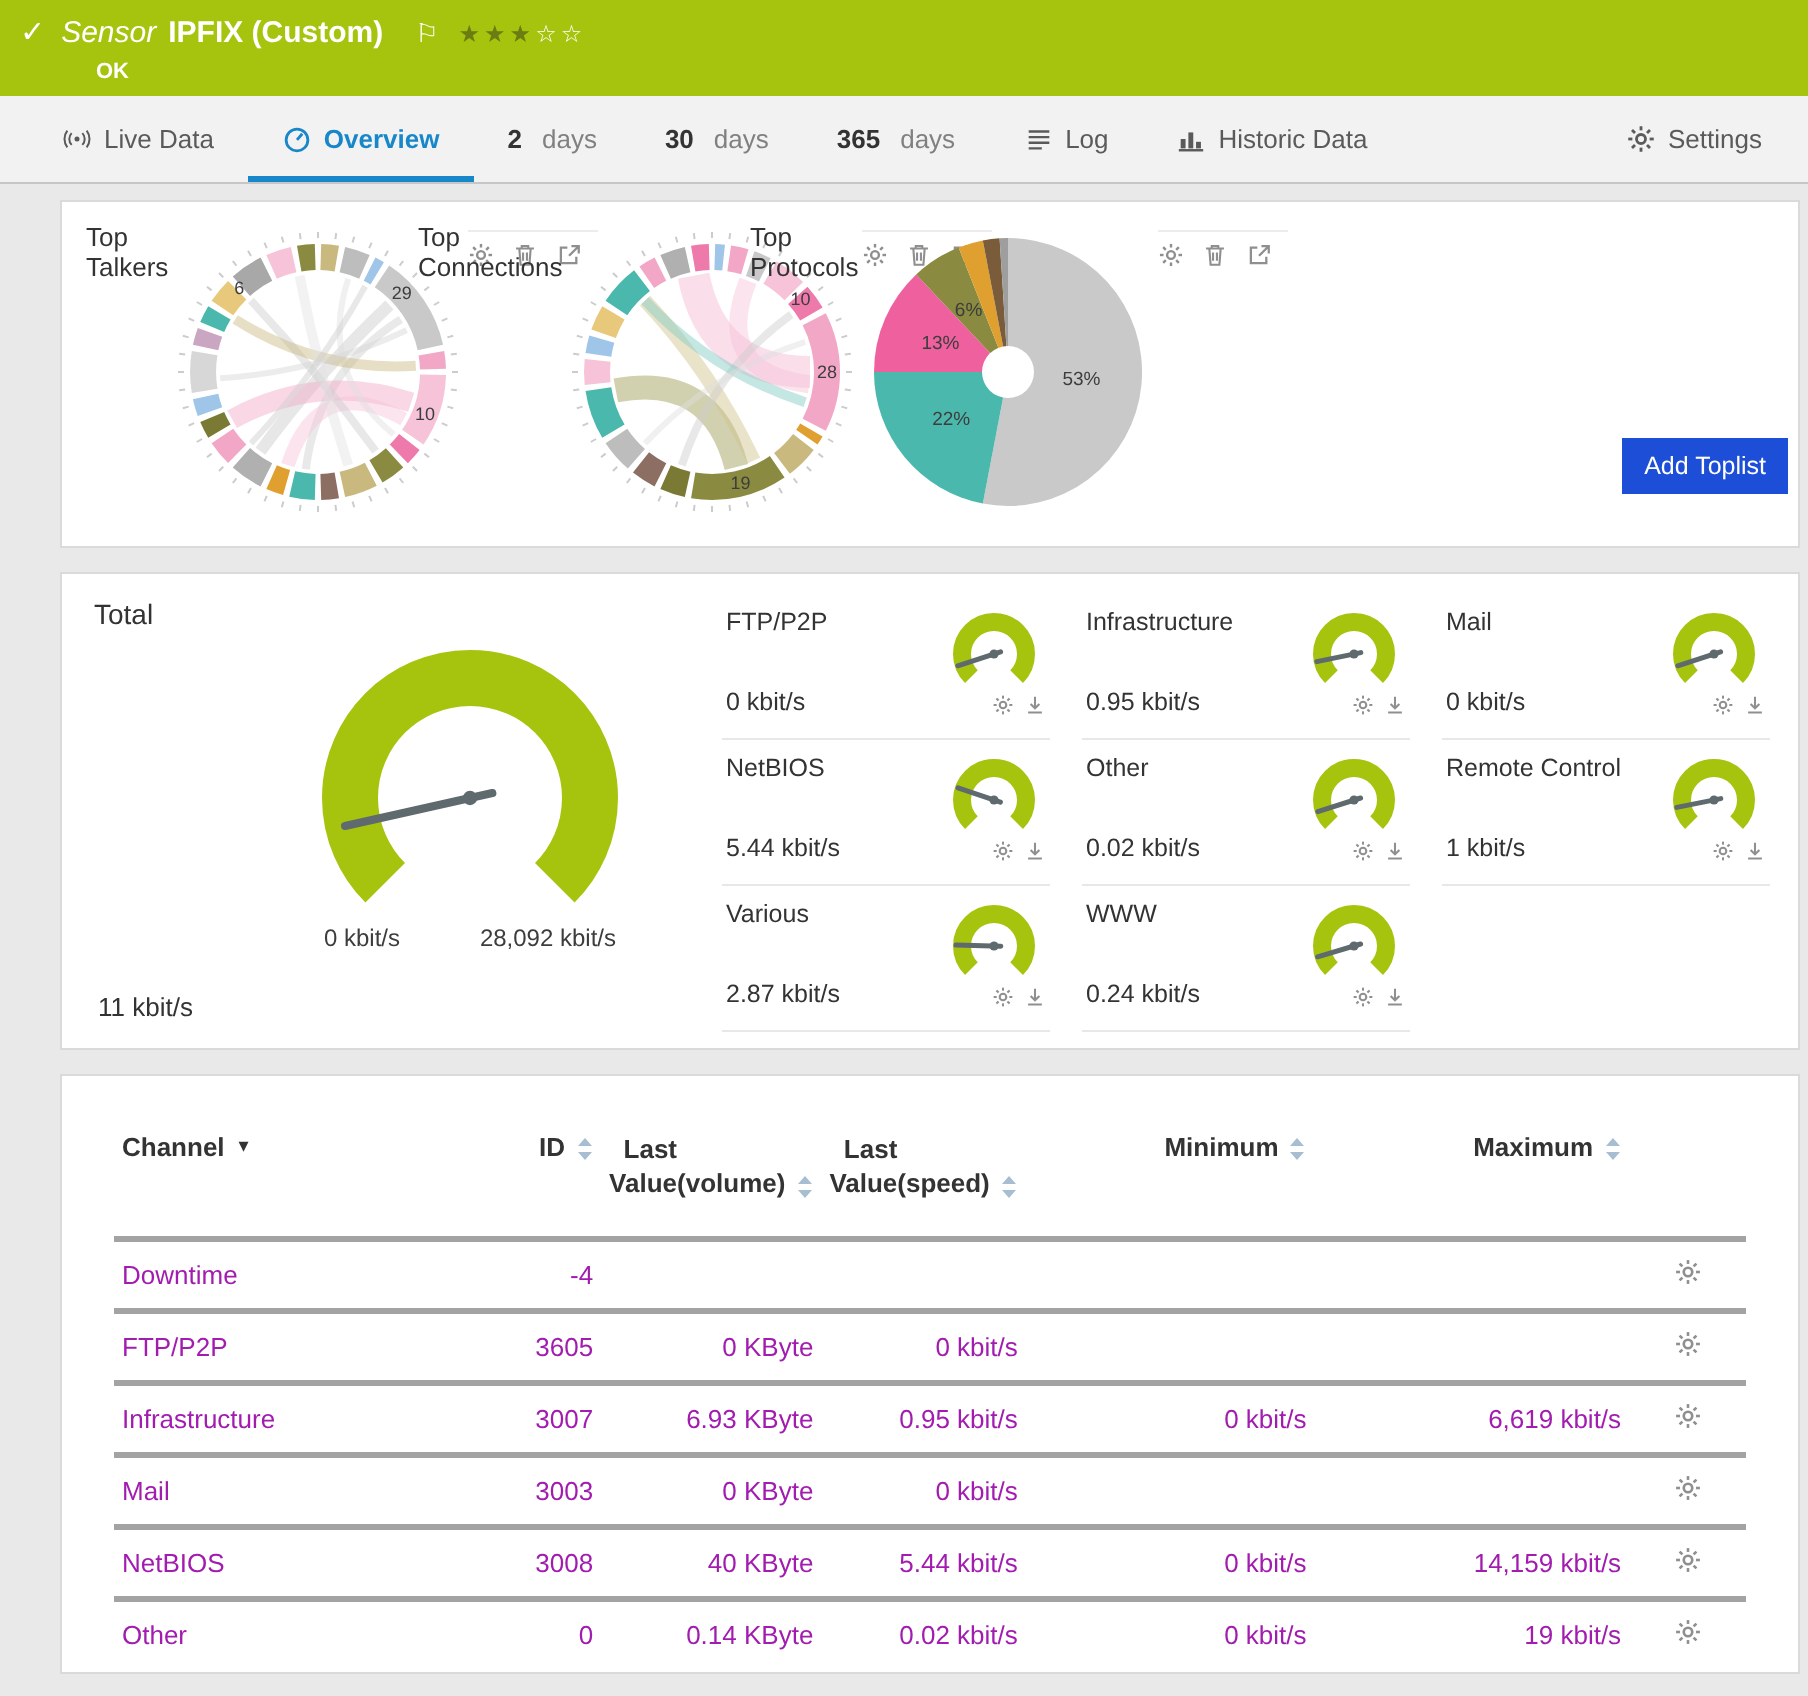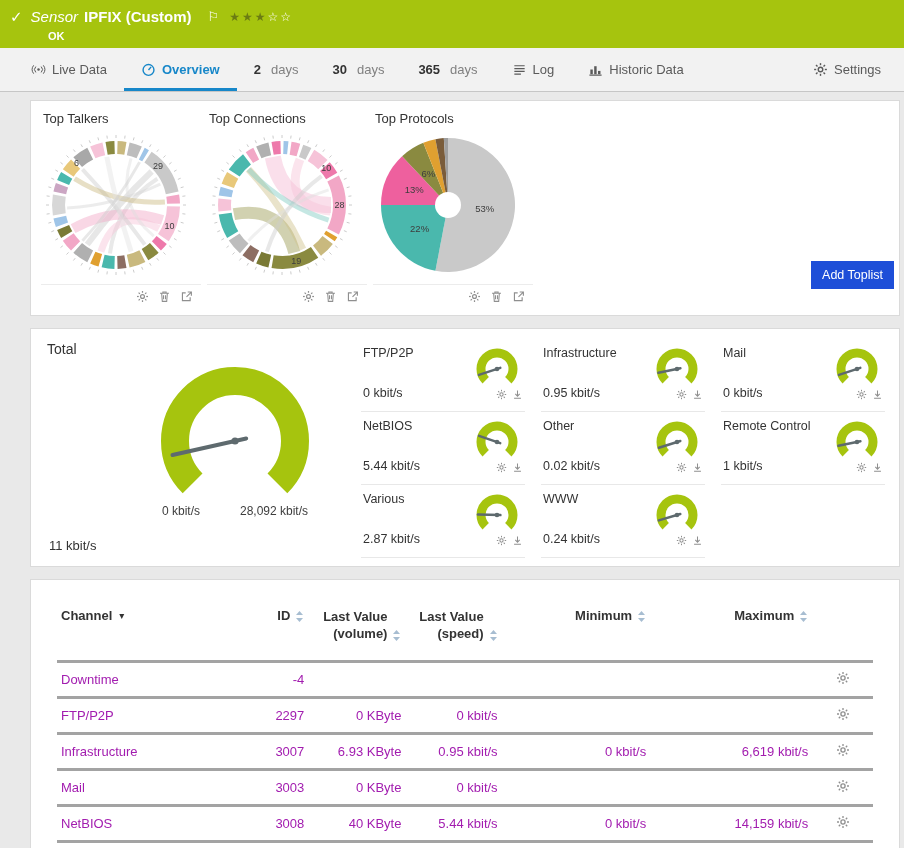--- a/index.html
+++ b/index.html
@@ -27,21 +27,21 @@
   .ticon{width:15px;height:15px;flex:0 0 auto}
   .tab .num{font-weight:bold;color:#333}
   .tab .unit{color:#808080;margin-left:4px;font-weight:normal}
   .tab-settings{margin-left:auto}
 
   main{padding:8px 4px 0 30px}
   .card{background:#fff;border:1px solid #dadada;margin-bottom:12px;position:relative}
 
   
   .toplists{display:flex;gap:6px;padding:10px 10px 12px}
-  .toplist{width:160px;display:flex;flex-direction:column}
+  .toplist{width:160px;display:flex;flex-direction:row}
   .toplist-title{font-size:13px;color:#333;margin:0 0 4px 2px;font-weight:normal}
   .toplist-chart{width:150px;height:150px;cursor:pointer}
   .toplist-footer{display:flex;justify-content:flex-end;gap:9px;padding:5px 8px 0 0;
                   border-top:1px solid #ececec;margin-top:4px}
   .add-toplist{position:absolute;right:5px;bottom:26px;background:#1d4ed8;border:none;color:#fff;
                font-size:12.5px;padding:7px 11px;cursor:pointer;font-family:inherit}
 
   
   .gauges-card{display:flex;gap:16px;padding:10px 14px 8px}
   .total-block{width:300px;position:relative;flex:0 0 auto}
@@ -62,21 +62,21 @@
   .ibtn{color:#8f8f8f;cursor:pointer;display:inline-flex}
   .ibtn svg{display:block}
 
   
   .table-card{padding:12px 26px 2px}
   .channel-table{width:100%;border-collapse:collapse}
   .channel-table th{font-size:13px;font-weight:bold;color:#333;padding:16px 4px 18px;vertical-align:top}
   .channel-table td{font-size:13px;color:#a21caf;padding:8px 4px;border-top:3px solid #a3a3a3}
   .hwrap{display:flex;justify-content:flex-end;align-items:flex-end;gap:5px}
   .col-channel .hwrap{justify-content:flex-start;align-items:center}
-  .h2l{display:flex;flex-direction:column;align-items:flex-end;line-height:17px}
+  .h2l{display:flex;flex-direction:row;align-items:flex-end;line-height:17px}
   .caret{font-size:10px;color:#333;margin-left:2px}
   .col-num{text-align:right}
   .col-channel{text-align:left}
   .col-gear{text-align:center;width:58px}
   .col-gear svg{width:14px;height:14px}
   .sorticon{margin-top:1px;flex:0 0 auto}
   .w-ch{width:165px}.w-id{width:88px}.w-vol{width:92px}.w-spd{width:92px}.w-min{width:150px}.w-max{width:165px}
 </style>
 </head>
 <body>
@@ -814,21 +814,21 @@
                     <line x1="3.2" y1="3.2" x2="4.8" y2="4.8"></line>
                     <line x1="11.2" y1="11.2" x2="12.8" y2="12.8"></line>
                     <line x1="12.8" y1="3.2" x2="11.2" y2="4.8"></line>
                     <line x1="4.8" y1="11.2" x2="3.2" y2="12.8"></line>
                   </g>
                 </svg>
               </span></td>
           </tr>
           <tr>
             <td class="col-channel">FTP/P2P</td>
-            <td class="col-num">2297</td>
+            <td class="col-num">3605</td>
             <td class="col-num">0 KByte</td>
             <td class="col-num">0 kbit/s</td>
             <td class="col-num"></td>
             <td class="col-num"></td>
             <td class="col-gear"><span class="ibtn">
                 <svg width="13" height="13" viewBox="0 0 16 16">
                   <circle cx="8" cy="8" r="2.4" fill="none" stroke="currentColor" stroke-width="1.5"></circle>
                   <g stroke="currentColor" stroke-width="1.5">
                     <line x1="8" y1="1.2" x2="8" y2="3.4"></line>
                     <line x1="8" y1="12.6" x2="8" y2="14.8"></line>

